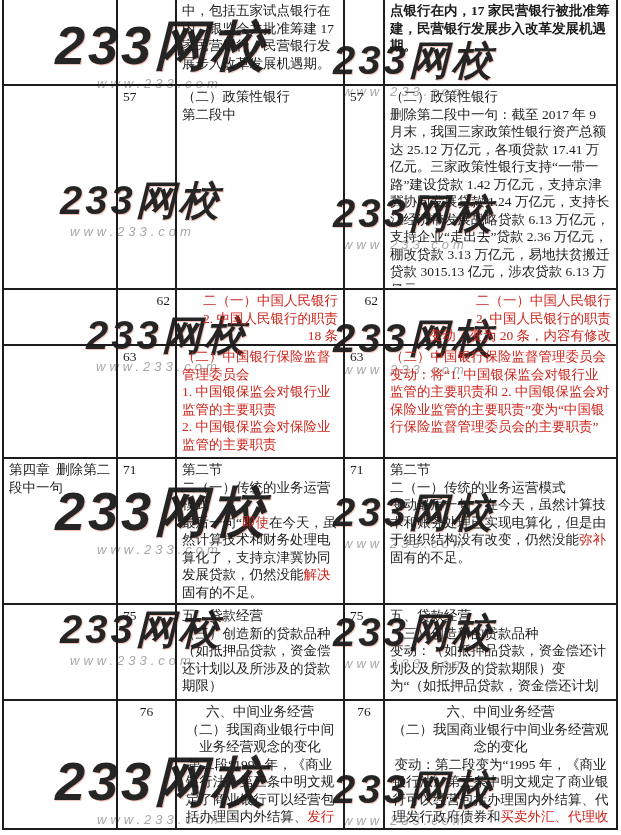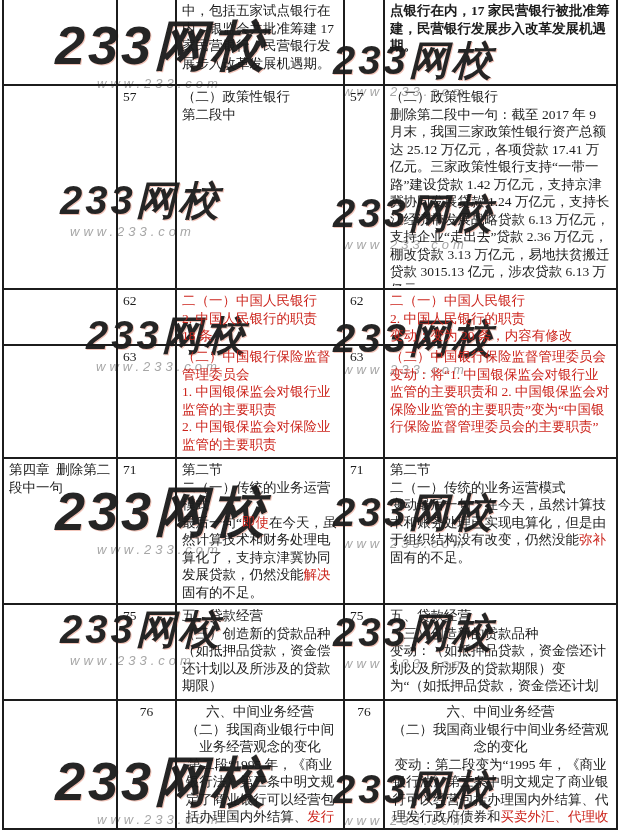--- a/index.html
+++ b/index.html
@@ -138,21 +138,21 @@
 第二段中</span></div>
         </td>
         <td class="c-page">
           <div class="cellbox" style="height: 198px;">57</div>
         </td>
         <td class="c-new">
           <div class="cellbox" style="height: 198px;"><span>（二）政策性银行
 删除第二段中一句：截至 2017 年 9 月末，我国三家政策性银行资产总额达 25.12 万亿元，各项贷款 17.41 万亿元。三家政策性银行支持“一带一路”建设贷款 1.42 万亿元，支持京津冀协同发展贷款 1.24 万亿元，支持长江经济带发展战略贷款 6.13 万亿元，支持企业“走出去”贷款 2.36 万亿元，棚改贷款 3.13 万亿元，易地扶贫搬迁贷款 3015.13 亿元，涉农贷款 6.13 万亿元。</span></div>
         </td>
       </tr>
-      <tr style="height: 56px;">
+      <tr style="height: 56px; text-align: right;">
         <td class="c-chapter">
           <div class="cellbox" style="height: 50px;"></div>
         </td>
         <td class="c-page red">
           <div class="cellbox" style="height: 50px;">62</div>
         </td>
         <td class="c-old">
           <div class="cellbox" style="height: 50px;"><span class="red">二（一）中国人民银行
 2. 中国人民银行的职责
 18 条</span></div>

